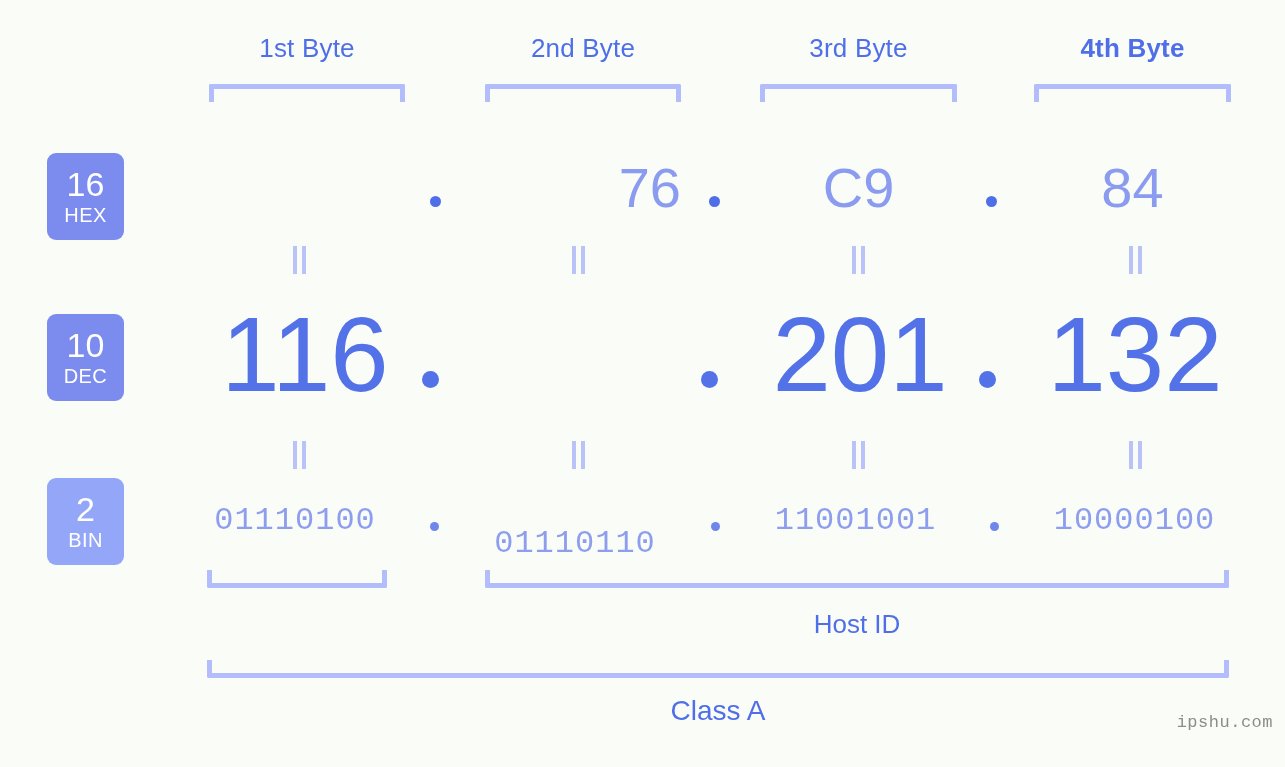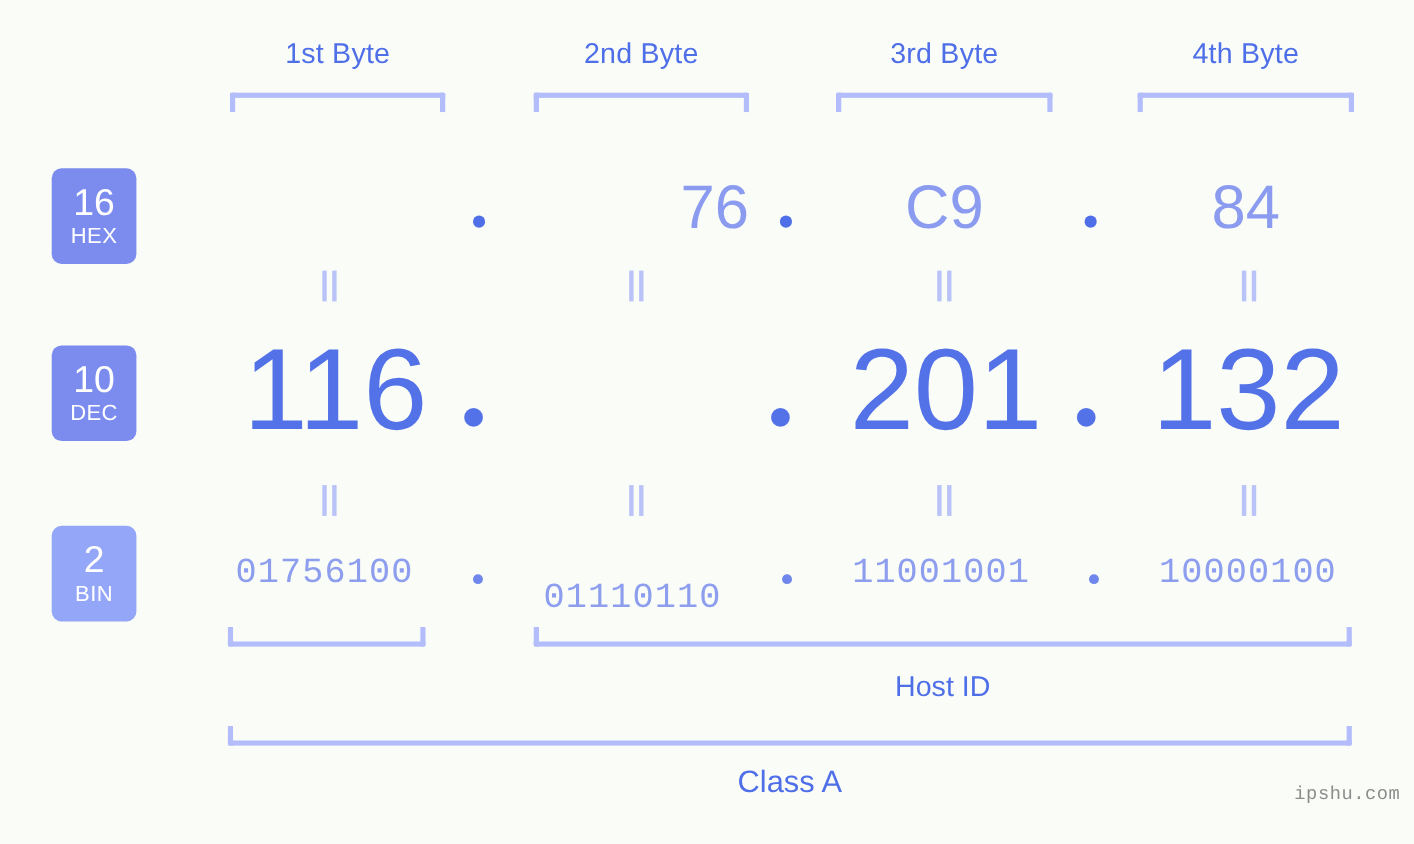--- a/index.html
+++ b/index.html
@@ -192,21 +192,21 @@
   }
 </style>
 </head>
 <body>
 
 <div id="stage">
 
   <div class="byte-label" style="left:209px;width:196px;">1st Byte</div>
   <div class="byte-label" style="left:485px;width:196px;">2nd Byte</div>
   <div class="byte-label" style="left:760px;width:197px;">3rd Byte</div>
-  <div class="byte-label" style="left:1034px;width:197px;">4th Byte</div>
+  <div class="byte-label" style="left:1034px;width:197px;font-weight:bold;">4th Byte</div>
 
   <div class="bracket-top" style="left:209px;width:196px;"></div>
   <div class="bracket-top" style="left:485px;width:196px;"></div>
   <div class="bracket-top" style="left:760px;width:197px;"></div>
   <div class="bracket-top" style="left:1034px;width:197px;"></div>
 
   <div class="badge" id="badge-hex">
     <span class="num">16</span>
     <span class="sub">HEX</span>
   </div>
@@ -236,21 +236,21 @@
   <div class="dec-dot" style="left:701px;"></div>
   <div class="dec-val" style="left:755px;width:210px;">201</div>
   <div class="dec-dot" style="left:979px;"></div>
   <div class="dec-val" style="left:1030px;width:210px;">132</div>
 
   <div class="eq-mark eq-bin" style="left:291px;"><i></i><i></i></div>
   <div class="eq-mark eq-bin" style="left:570px;"><i></i><i></i></div>
   <div class="eq-mark eq-bin" style="left:850px;"><i></i><i></i></div>
   <div class="eq-mark eq-bin" style="left:1127px;"><i></i><i></i></div>
 
-  <div class="bin-val" style="left:197px;width:196px;">01756100</div>
+  <div class="bin-val" style="left:197px;width:196px;">01110100</div>
   <div class="bin-dot" style="left:430px;"></div>
   <div class="bin-val" style="left:477px;width:196px;margin-top:23px;">01110110</div>
   <div class="bin-dot" style="left:711px;"></div>
   <div class="bin-val" style="left:757px;width:197px;">11001001</div>
   <div class="bin-dot" style="left:990px;"></div>
   <div class="bin-val" style="left:1036px;width:197px;">10000100</div>
 
   <div class="bracket-bottom" style="left:207px;top:570px;width:180px;"></div>
   <div class="bracket-bottom" style="left:485px;top:570px;width:744px;"></div>
 

